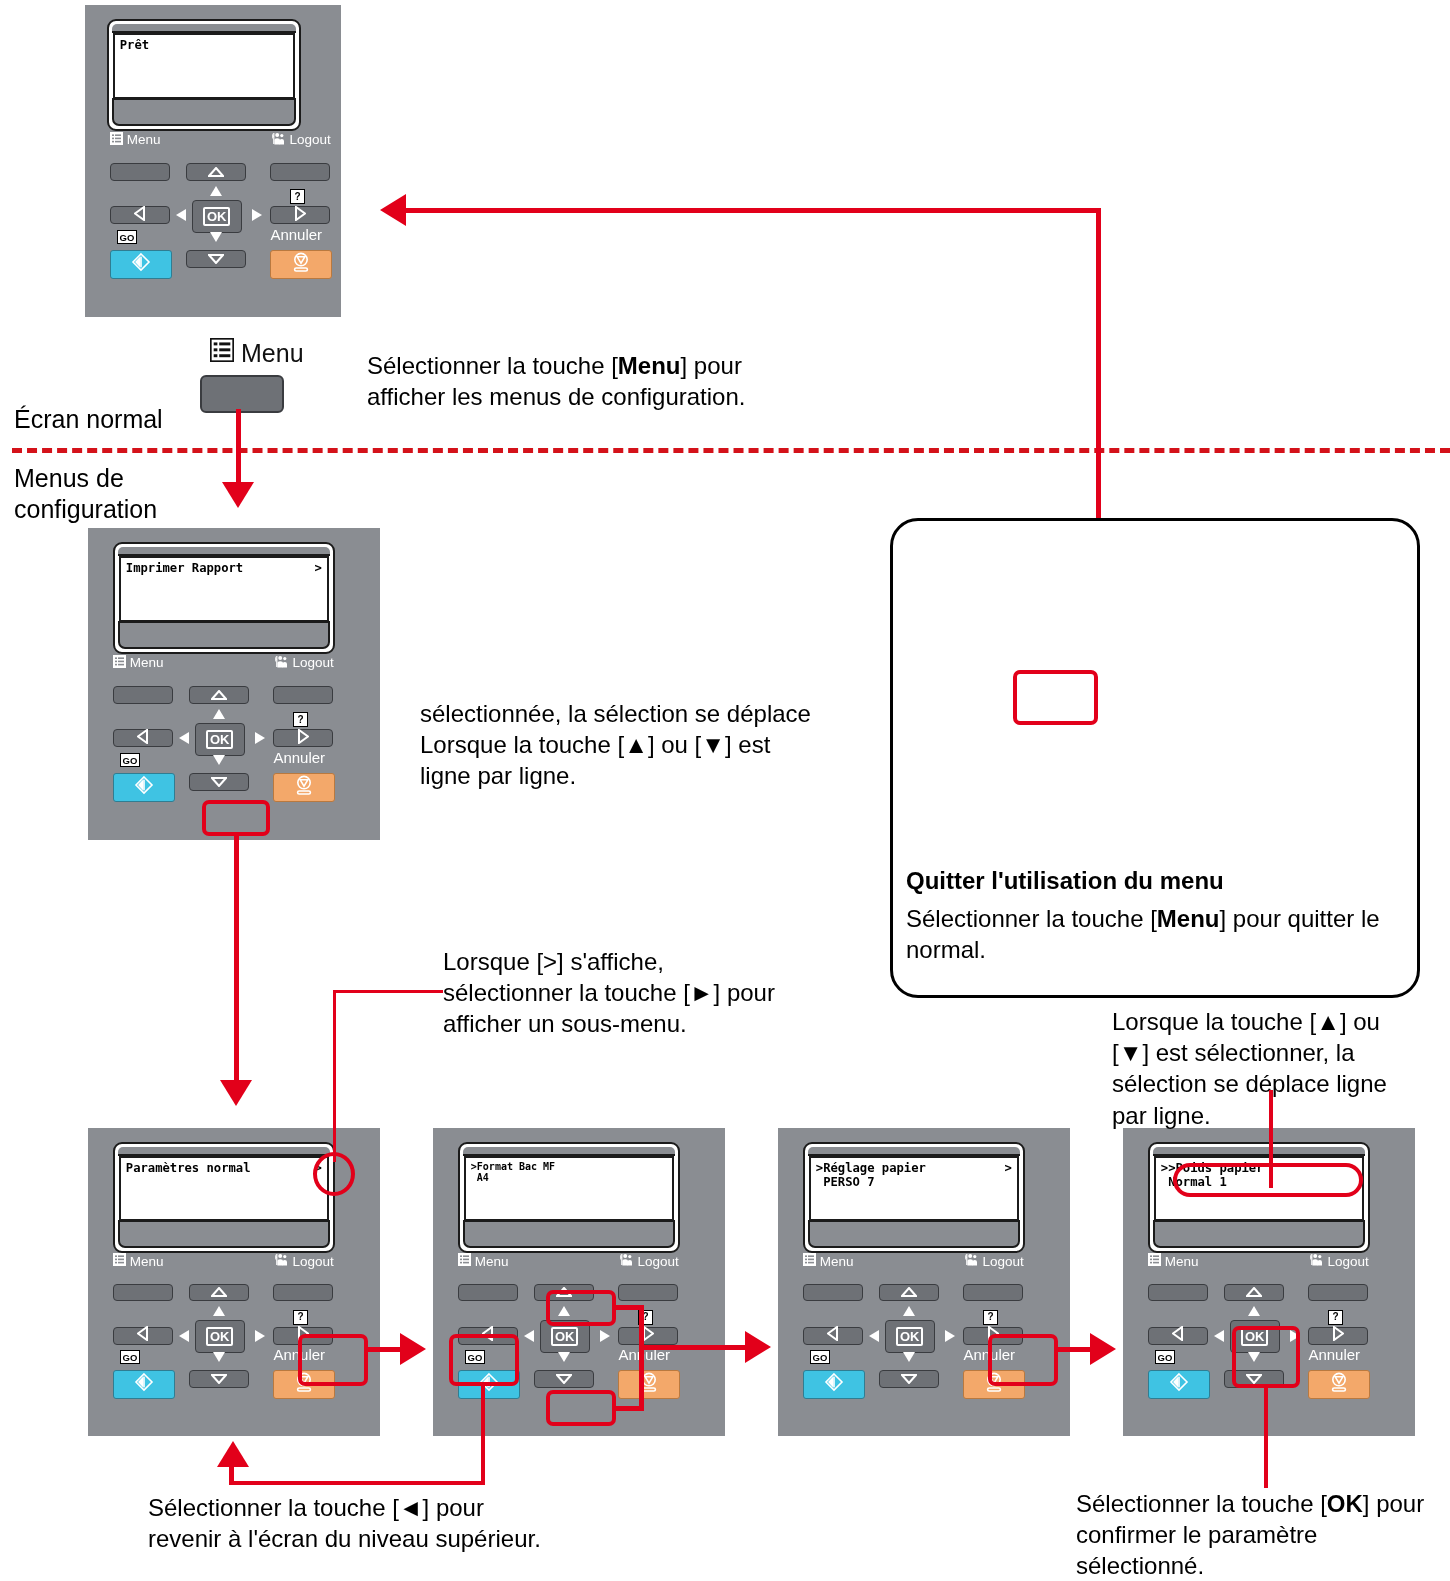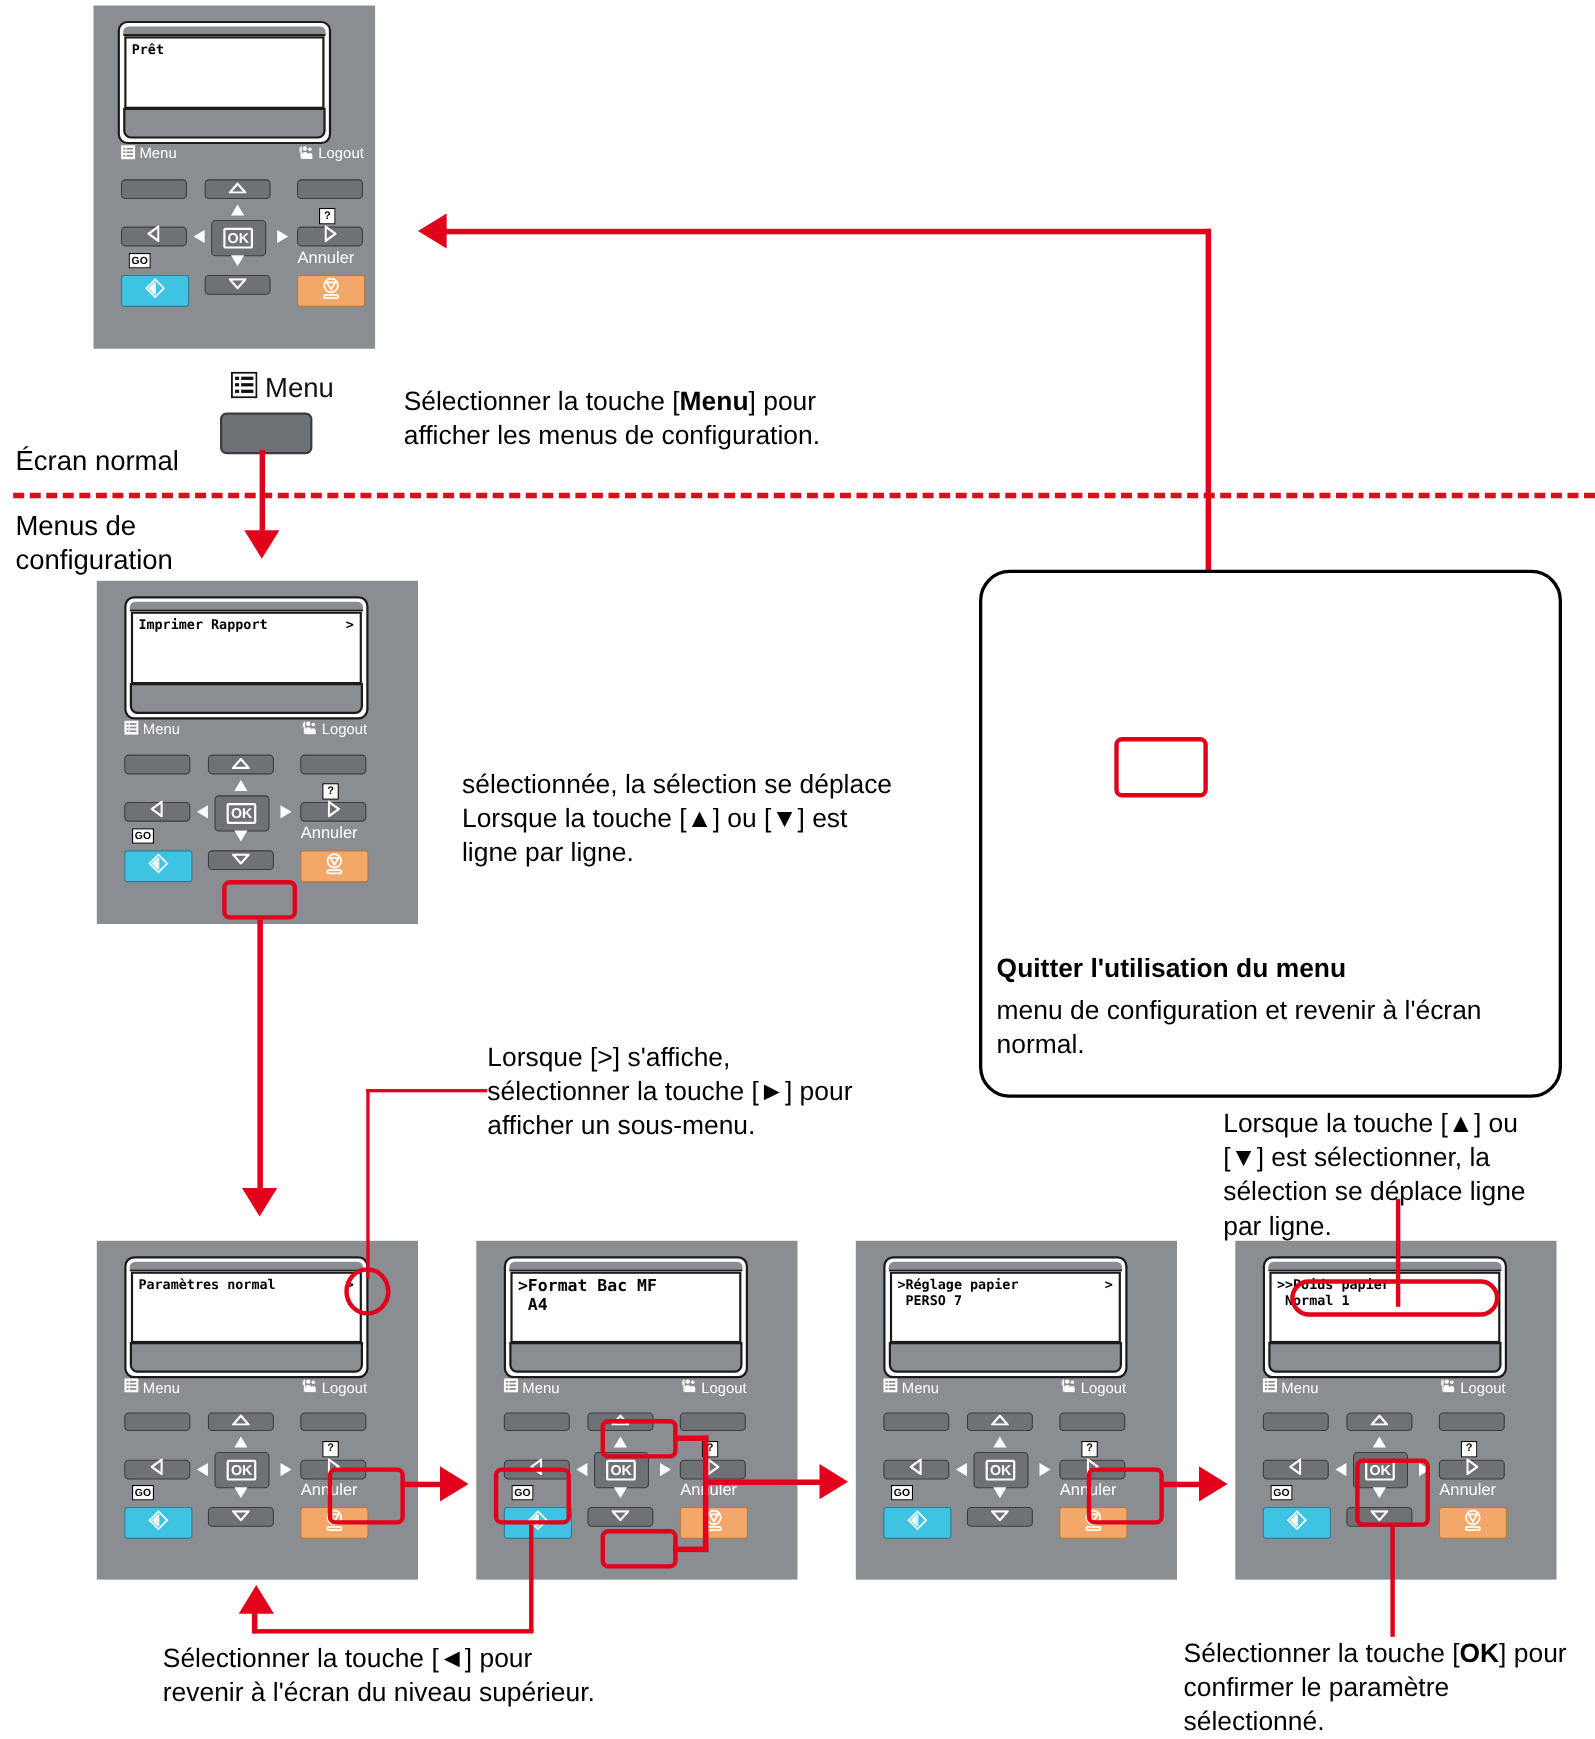--- a/index.html
+++ b/index.html
@@ -447,21 +447,21 @@
     <div class="cancelkey" style="left:185.42000000000002px;top:241.78px;width:59.86px;height:26.796px">
       <span><svg width="22" height="22" viewBox="0 0 22 22">
     <circle cx="11" cy="8.6" r="6.2" fill="none" stroke="#ffffff" stroke-width="1.6"></circle>
     <polygon points="7.2,5.8 14.8,5.8 11,12.2" fill="none" stroke="#ffffff" stroke-width="1.6"></polygon>
     <rect x="4.6" y="17.0" width="12.8" height="3.0" rx="1.5" fill="none" stroke="#ffffff" stroke-width="1.6"></rect>
   </svg></span>
     </div>
   </div>
 <div class="panel" style="left: 433px; top: 1128px; width: 292px; height: 308px;">
     <div class="screen-housing">
-      <div class="lcd" style="font-size:15px">
+      <div class="lcd" style="font-size:10px">
         <div class="row">
           <span>&gt;Format Bac MF</span>
           <span class="caret"></span>
         </div>
         <div class="row">
           <span> A4</span>
           <span class="caret"></span>
         </div>
      </div>
      <div class="tray"></div>
@@ -778,21 +778,21 @@
 </div>
 
 <div class="redline" style="left:333px;top:990px;width:110px;height:3px;"></div>
 <div class="redline" style="left:333px;top:990px;width:3px;height:172px;"></div>
 <div class="redellipse" style="left:313px;top:1152px;width:42px;height:44px;"></div>
 
 <div class="callout" style="left:890px;top:518px;width:530px;height:480px;"></div>
 <div class="redbox" style="left:1013px;top:670px;width:85px;height:55px;"></div>
 <div class="txt" style="left:906px;top:865px;font-size:24px;font-weight:bold;">Quitter l'utilisation du menu</div>
 <div class="txt" style="left:906px;top:903px;font-size:24px;width:510px;">
-  <div>menu de configuration et revenir à l'écran</div>
+  <div><span>Sélectionner la touche [</span><b>Menu</b><span>] pour quitter le</span></div>
   <div>normal.</div>
 </div>
 
 <div class="txt" style="left:1112px;top:1006px;font-size:24px;width:330px;">
   <div>Lorsque la touche [▲] ou</div>
   <div>[▼] est sélectionner, la</div>
   <div>sélection se déplace ligne</div>
   <div>par ligne.</div>
 </div>
 <div class="redline" style="left:1269px;top:1090px;width:4px;height:98px;"></div>

